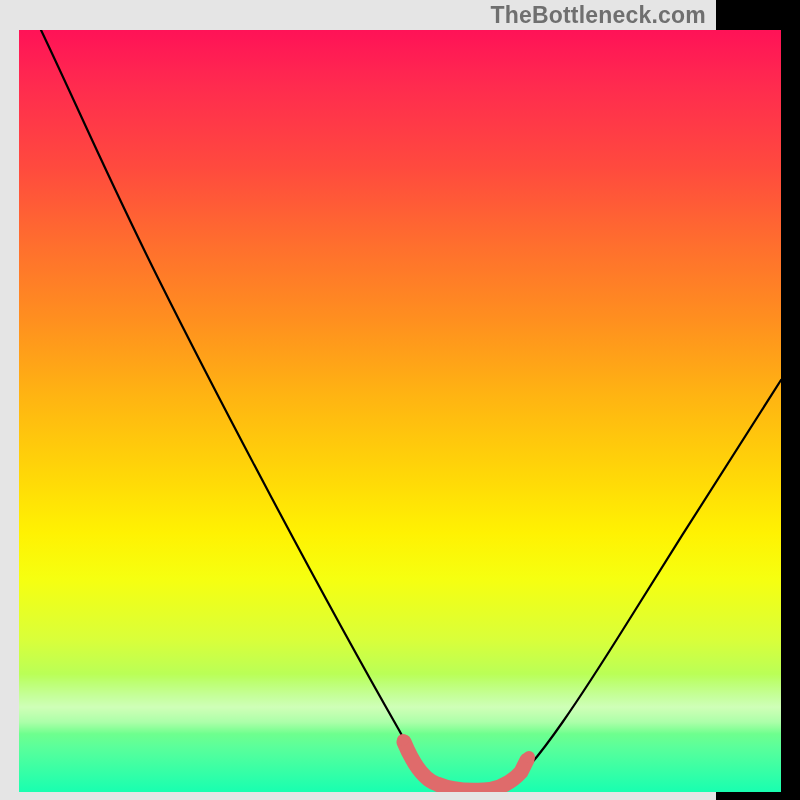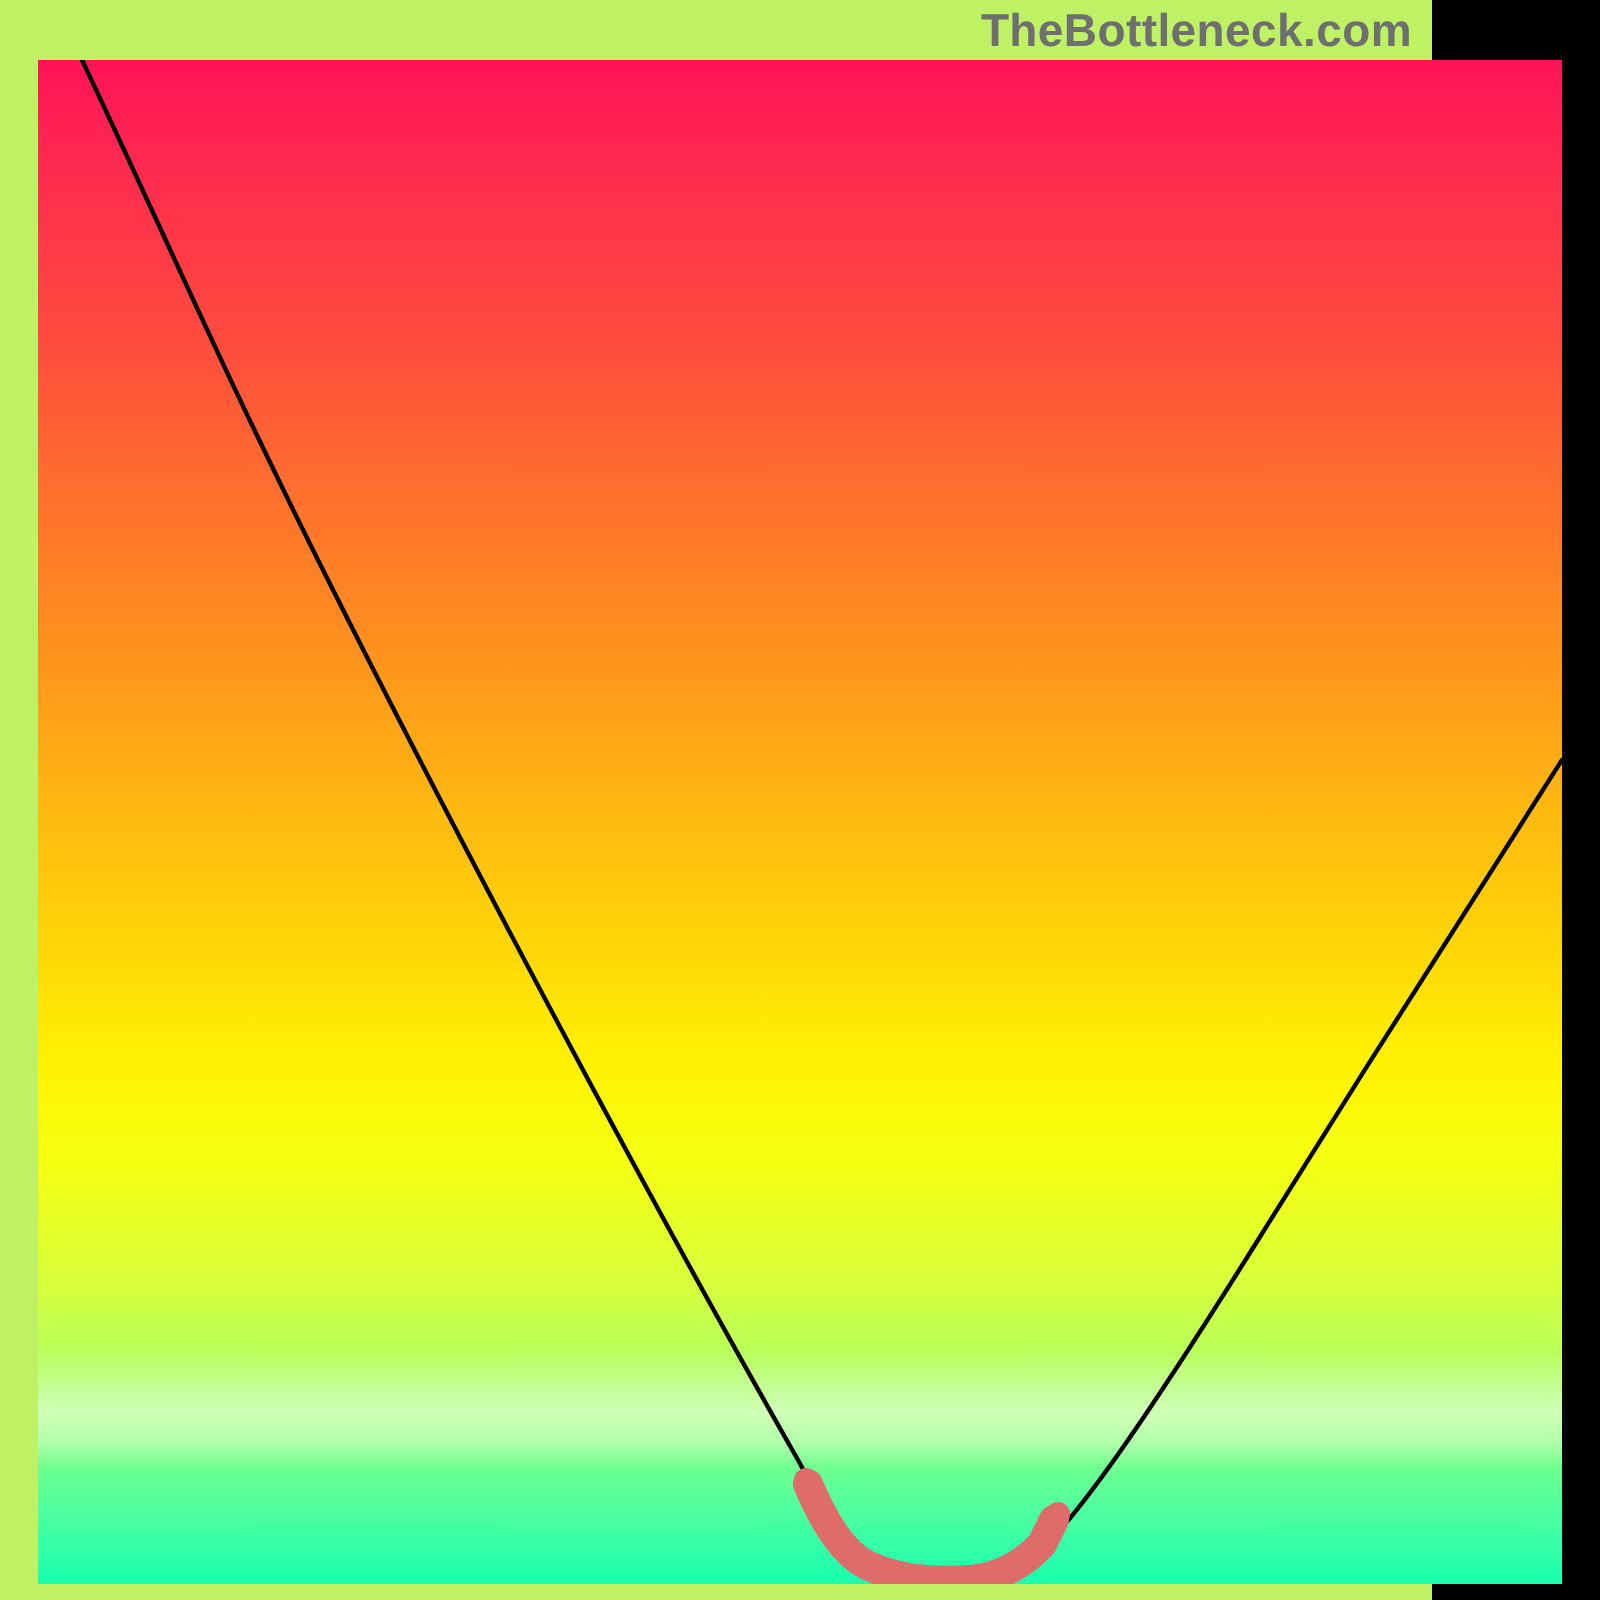--- a/index.html
+++ b/index.html
@@ -7,21 +7,21 @@
     padding: 0;
     width: 800px;
     height: 800px;
     background: #000;
     overflow: hidden;
   }
   .frame {
     position: relative;
     width: 716px;
     height: 800px;
-    background: #bef264;
+    background: #e5e5e5;
   }
   .watermark {
     position: absolute;
     top: 2px;
     right: 10px;
     color: #6f6f6f;
     font-family: Arial, Helvetica, sans-serif;
     font-size: 23px;
     font-weight: 600;
     letter-spacing: 0.2px;

